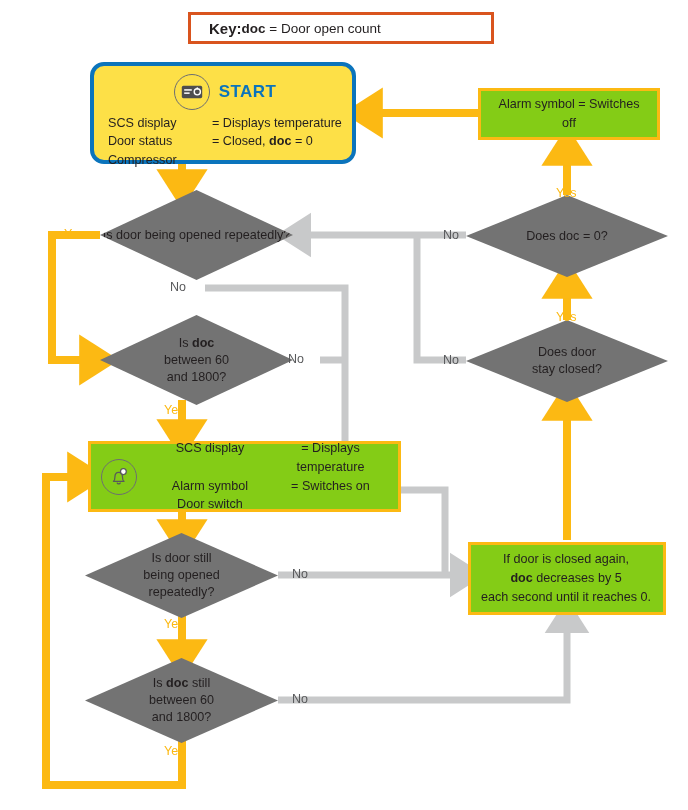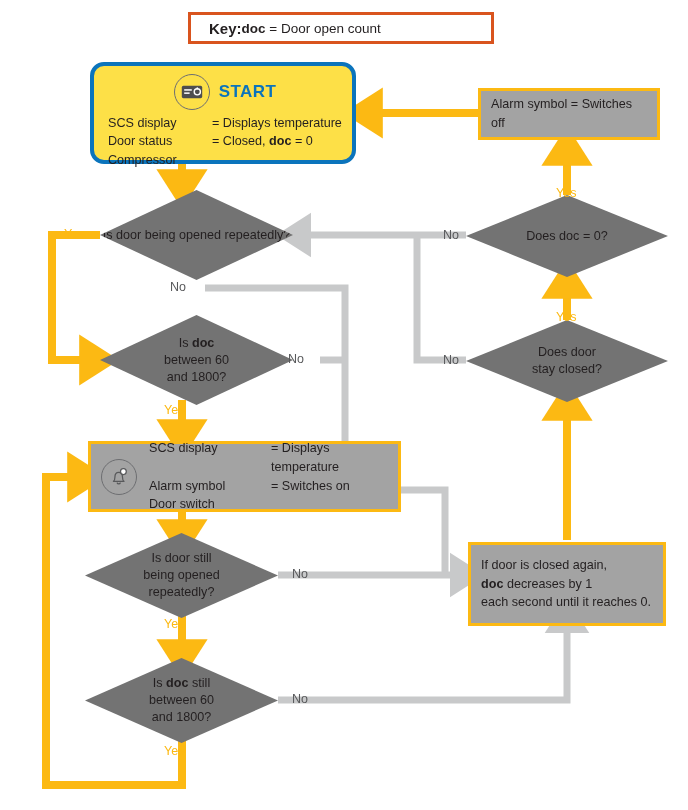--- a/index.html
+++ b/index.html
@@ -81,23 +81,24 @@
     display: grid;
     grid-template-columns: 104px auto;
     font-size: 12.6px;
     line-height: 1.45;
   }
   .kv b { font-weight: bold; }
 
   
   .ybox {
     border: 3.5px solid #fcb913;
-    background: #a3a3a3;
-    display: flex;
-    align-items: center;
+    background: #84cc16;
+    display: flex;
+    align-items: center;
+    text-align: center;
   }
   .ybox-inner {
     padding: 6px 10px;
     font-size: 12.6px;
     line-height: 1.5;
   }
   .kv3 {
     display: grid;
     grid-template-columns: 122px auto;
     font-size: 12.6px;
@@ -255,24 +256,24 @@
   </div>
   <div class="lbl lbl-no" style="left:292px; top:568px;">No</div>
   <div class="lbl lbl-yes" style="left:164px; top:618px;">Yes</div>
 
   <div class="node diamond" style="left:85px; top:658px; width:193px; height:85px;">
     <span><span>Is </span><b>doc</b> still<br>between 60<br>and 1800?</span>
   </div>
   <div class="lbl lbl-no" style="left:292px; top:693px;">No</div>
   <div class="lbl lbl-yes" style="left:164px; top:745px;">Yes</div>
 
-  <div class="node ybox" style="left:468px; top:542px; width:198px; height:84px;">
+  <div class="node ybox" style="left:468px; top:542px; width:198px; height:73px;">
     <div class="ybox-inner">
       <span>If door is closed again,</span><br>
-      <b>doc</b><span> decreases by 1</span><br>
+      <b>doc</b><span> decreases by 5</span><br>
       <span>each second until it reaches 0.</span>
     </div>
   </div>
 
   <div class="node diamond" style="left:466px; top:195px; width:202px; height:82px;">
     <span>Does doc = 0?</span>
   </div>
   <div class="lbl lbl-no" style="left:443px; top:229px;">No</div>
   <div class="lbl lbl-yes" style="left:556px; top:187px;">Yes</div>
 

